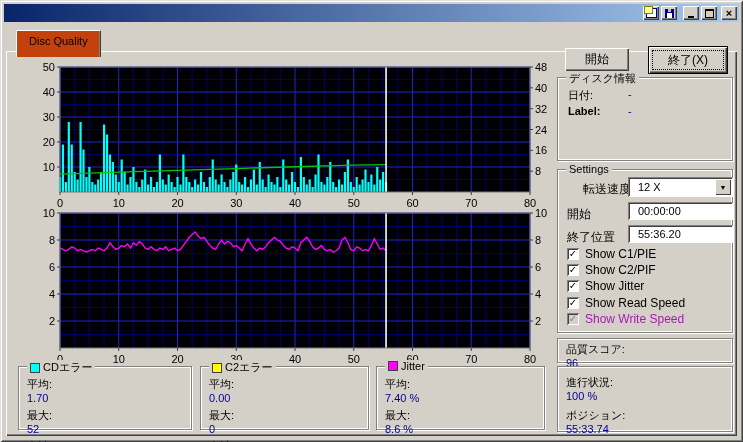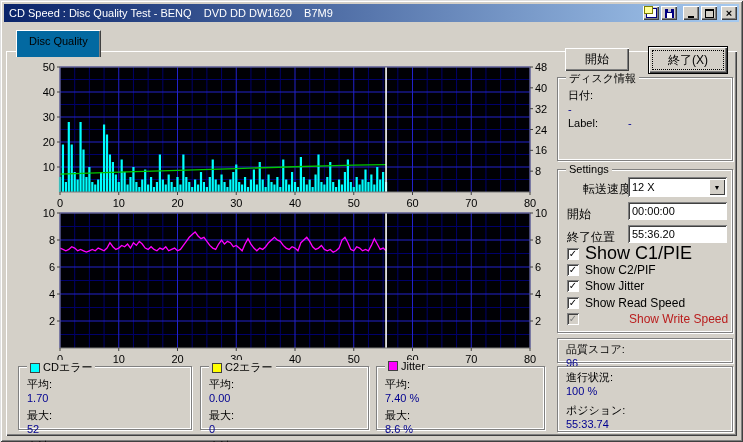--- a/index.html
+++ b/index.html
@@ -20,53 +20,52 @@
   .glyph-max{width:7px;height:6px;border:1px solid #000;border-top-width:2px;}
   .glyph-close{font-weight:bold;font-size:11px;}
   .icon-pages{width:9px;height:8px;border:1px solid #000080;background:#fff;position:relative;}
   .icon-pages:before{content:"";position:absolute;left:-3px;top:-3px;width:7px;height:6px;background:#ffff99;border:1px solid #808000;}
   .icon-floppy{width:9px;height:9px;background:#000080;position:relative;}
   .icon-floppy:before{content:"";position:absolute;left:2px;top:4px;width:5px;height:5px;background:#fff;}
   .icon-floppy:after{content:"";position:absolute;left:3px;top:0;width:3px;height:3px;background:#c0c0c0;}
   
   .tab-page{left:6px;top:51px;width:731px;height:385px;background:#d4d0c8;
     box-shadow:inset 1px 1px 0 #fff,inset -1px -1px 0 #404040,inset -2px -2px 0 #808080;}
-  .tab{left:16px;top:30px;height:22px;padding:4px 12px 0 12px;background:#0369a1;
+  .tab{left:16px;top:30px;height:22px;padding:4px 12px 0 12px;background:#c2410c;
     border-top:1px solid #fff;border-left:1px solid #fff;border-right:1px solid #404040;
     box-shadow:inset -1px 0 0 #808080;z-index:2;}
   
   svg{font-family:"Liberation Sans","DejaVu Sans",sans-serif;}
   
   .group{border:1px solid #808080;box-shadow:inset 1px 1px 0 #fff,inset -1px -1px 0 #fff,1px 1px 0 #fff;}
   .group-label{position:absolute;top:-7px;left:8px;background:#d4d0c8;padding:0 3px;display:flex;align-items:center;gap:3px;}
   .chip{width:8px;height:8px;border:1px solid #404040;display:inline-block;}
   .row{display:flex;justify-content:space-between;padding:2px 8px;flex-direction:column;}
   .navy{color:#000090;}
-  .gray{color:#b91c1c;margin-left:44px;}
+  .gray{color:#a21caf;}
   
   .btn{background:#d4d0c8;box-shadow:inset 1px 1px 0 #fff,inset -1px -1px 0 #404040,inset -2px -2px 0 #808080;
     display:flex;align-items:center;justify-content:center;font-size:12px;}
   .btn-default{border:1px solid #000;}
   .btn-default .inner{outline:1px dotted #000;outline-offset:-4px;width:100%;height:100%;
     display:flex;align-items:center;justify-content:center;}
   .sunken{background:#fff;box-shadow:inset 1px 1px 0 #808080,inset -1px -1px 0 #fff,inset 2px 2px 0 #404040;
-    display:flex;align-items:center;padding-left:4px;}
+    display:flex;align-items:center;padding-left:10px;}
   .combo-btn{position:absolute;right:2px;top:2px;bottom:2px;width:16px;background:#d4d0c8;
     box-shadow:inset 1px 1px 0 #fff,inset -1px -1px 0 #404040;display:flex;align-items:center;justify-content:center;font-size:7px;}
   .checkrow{position:absolute;left:567px;display:flex;align-items:center;gap:6px;height:13px;}
   .checkbox{width:12px;height:12px;background:#fff;box-shadow:inset 1px 1px 0 #808080,inset -1px -1px 0 #fff,inset 2px 2px 0 #404040;
     display:flex;align-items:center;justify-content:center;font-size:10px;font-weight:bold;line-height:10px;}
   .checkbox.disabled{background:#d4d0c8;color:#808080;}
   .field-label{position:absolute;left:567px;font-size:12px;}
 </style>
 </head>
 <body>
 
 <div class="abs titlebar">
-  <span class="title-text">CD Speed : Disc Quality Test - BENQ    DVD DD DW1620    B7M9</span>
   <div class="tb-btns">
     <div class="tb-btn">
         <span class="icon-pages"></span>
       </div>
     <div class="tb-btn">
         <span class="icon-floppy"></span>
       </div>
     <div class="tb-gap"></div>
     <div class="tb-btn">
         <span class="glyph-min"></span>
@@ -439,26 +438,26 @@
 </div>
 <div class="abs btn btn-default" style="left:648px;top:46px;width:78px;height:26px;">
   <span class="inner">終了(X)</span>
 </div>
 
 <div class="abs group" style="left:557px;top:77px;width:174px;height:82px;">
   <div class="group-label">
       <span>ディスク情報</span>
     </div>
   <div id="disc-info-rows" style="padding-top:9px;">
-      <div style="display: flex; padding: 1px 10px; flex-direction: column;">
+      <div style="display: flex; padding: 1px 10px;">
         <span style="width: 60px;">日付:</span>
         <span class="navy">-</span>
       </div>
       <div style="display: flex; padding: 1px 10px;">
-        <span style="width: 60px;">Label:</span>
+        <span style="width: 60px; font-weight: bold;">Label:</span>
         <span class="navy">-</span>
       </div>
     </div>
 </div>
 
 <div class="abs group" style="left:557px;top:169px;width:174px;height:162px;">
   <div class="group-label">
       <span>Settings</span>
     </div>
 </div>
@@ -477,37 +476,37 @@
 <div class="abs sunken" style="left:628px;top:225px;width:95px;height:18px;">
   <span>55:36.20</span>
 </div>
 <div id="checkbox-list"></div>
 
 <div class="abs group row" style="left:557px;top:338px;width:158px;height:17px;padding:3px 8px;">
   <span>品質スコア:</span>
   <span class="navy">96</span>
 </div>
 <div class="abs group" style="left:557px;top:366px;width:174px;height:64px;">
-  <div id="progress-rows" style="">
+  <div id="progress-rows" style="padding-top:5px;">
       <div class="row" style="padding: 3px 8px;">
         <span>進行状況:</span>
         <span class="navy">100 %</span>
       </div>
       <div class="row" style="padding: 3px 8px;">
         <span>ポジション:</span>
         <span class="navy">55:33.74</span>
       </div>
     </div>
 </div>
 
 <div class="checkrow" style="top: 247px;">
     <div class="checkbox">
       <span>✓</span>
     </div>
-    <span style="font-size: 18px;">Show C1/PIE</span>
+    <span style="font-size: 12px;">Show C1/PIE</span>
   </div>
 <div class="checkrow" style="top: 263px;">
     <div class="checkbox">
       <span>✓</span>
     </div>
     <span style="font-size: 12px;">Show C2/PIF</span>
   </div>
 <div class="checkrow" style="top: 279px;">
     <div class="checkbox">
       <span>✓</span>

